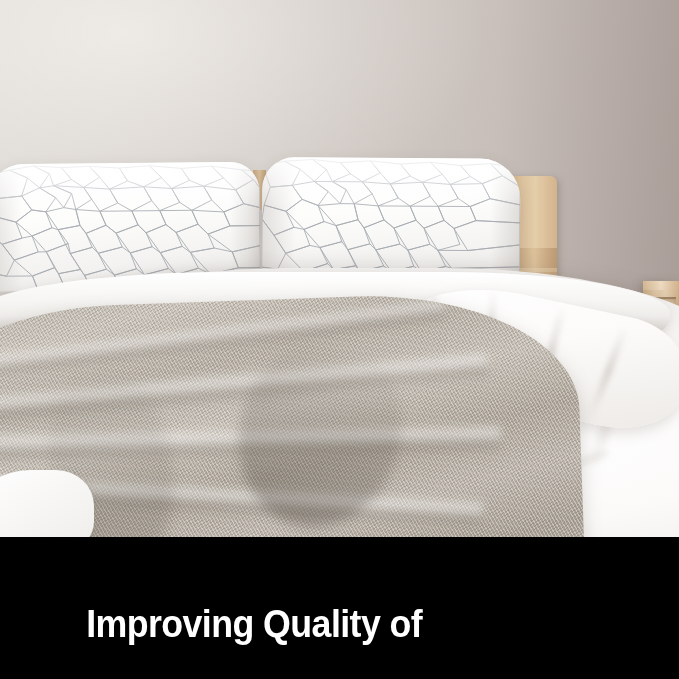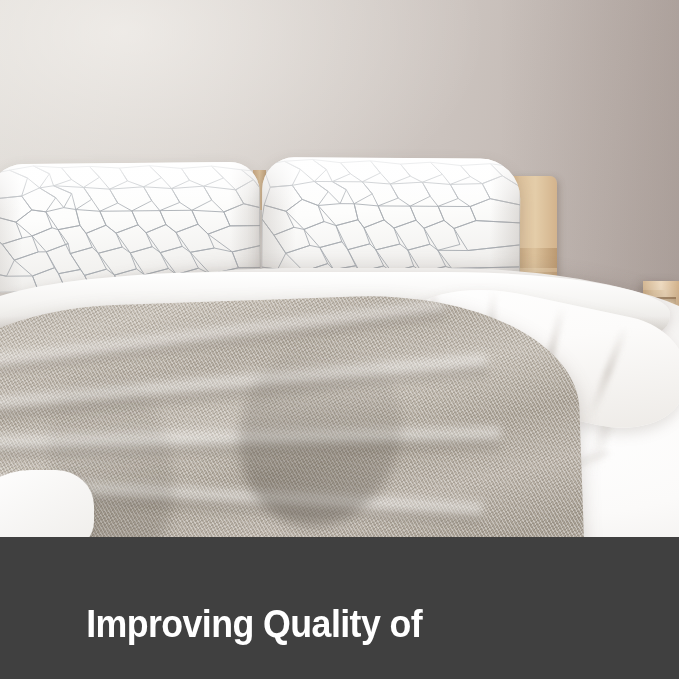--- a/index.html
+++ b/index.html
@@ -467,20 +467,20 @@
       <div class="ridge" style="left:0px;   top:126px; width:560px; height:32px; transform:rotate(1deg);"></div>
       <div class="ridge" style="left:20px;  top:184px; width:520px; height:30px; transform:rotate(5deg);"></div>
       <div class="drape-shadow" style="left:300px; top:40px; width:160px; height:190px; transform:rotate(18deg); border-radius:50%;"></div>
       <div class="drape-shadow" style="left:110px; top:60px; width:120px; height:200px; transform:rotate(-10deg); border-radius:50%; opacity:.55;"></div>
     </div>
 
     <div class="duvet-ll"></div>
 
   </div>
 
-  <div class="banner" style="background: #404040;">
+  <div class="banner" style="background: #000000;">
     <div class="banner-headline" style="color: rgb(255, 255, 255);">
       <span class="l1">Improving Quality of</span>
       
     </div>
   </div>
 
 </div>
 
 </body></html>

